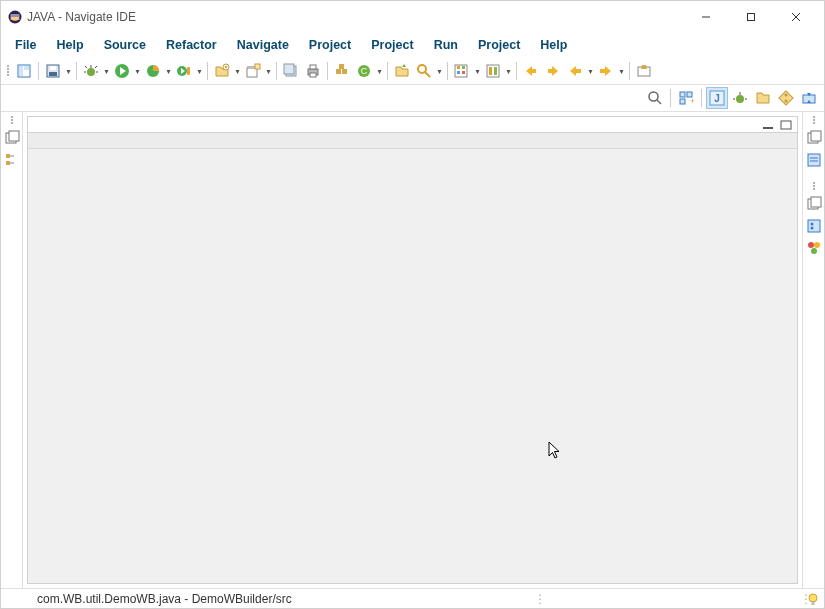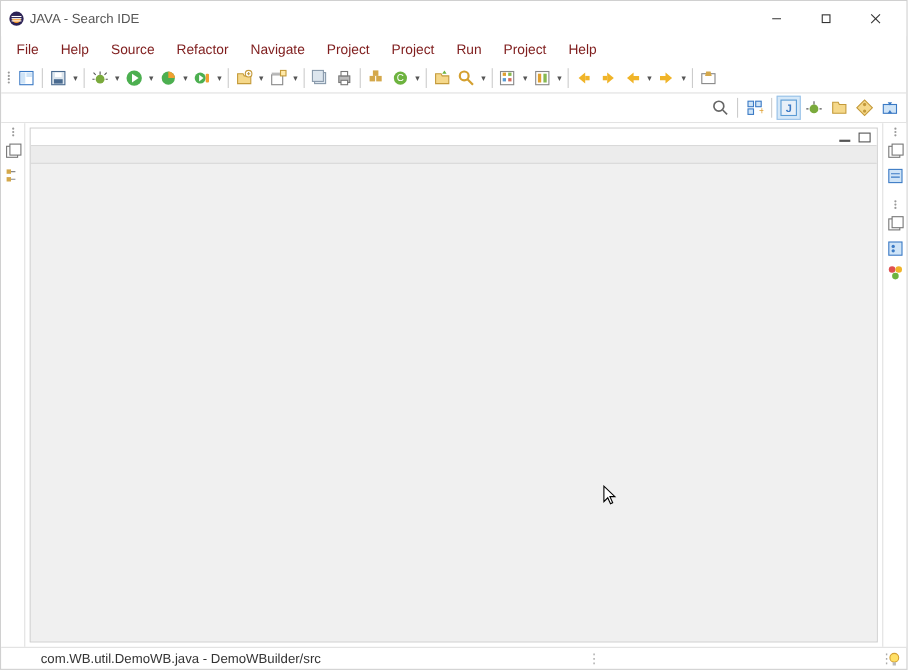--- a/index.html
+++ b/index.html
@@ -5,21 +5,21 @@
   * { box-sizing: border-box; margin: 0; padding: 0; font-family: "Segoe UI", Tahoma, sans-serif; }
   body { width: 825px; height: 609px; background: #fff; overflow: hidden; display: flex; flex-direction: column; border:1px solid #d0d0d0;}
   
   .titlebar { height: 32px; display: flex; align-items: center; padding: 0 6px; background:#fff;}
   .titlebar .title { font-size: 12px; color: #555; margin-left: 4px; flex: 1; }
   .win-controls { display: flex; }
   .win-btn { width: 45px; height: 28px; display: flex; align-items: center; justify-content: center; color:#555;}
   .win-btn svg { width:10px; height:10px; }
   .eclipse-icon { width:16px; height:16px; }
   
-  .menubar { height: 24px; display: flex; align-items: center; padding: 0 4px; font-size: 12.5px; color: #7f1d1d;}
+  .menubar { height: 24px; display: flex; align-items: center; padding: 0 4px; font-size: 12.5px; color: #0c4a6e; font-weight: bold;}
   .menubar .menu-item { padding: 2px 10px; cursor: default;}
   
   .toolbar { display:flex; align-items:center; padding:2px 2px; border-bottom:1px solid #e0e0e0; flex-wrap:wrap; gap:0px; min-height:28px;}
   .tool-btn { height:22px; min-width:22px; display:inline-flex; align-items:center; justify-content:center; padding:0 1px; margin:0 0px; position:relative; cursor:default;}
   .tool-drop { width:9px; display:inline-flex; align-items:center; justify-content:center; color:#555; font-size:8px; padding-top:2px;}
   .tool-sep { width:1px; height:18px; background:#ccc; margin:0 3px;}
   
   .persp-row { display:flex; align-items:center; justify-content:flex-end; padding:2px 4px 2px 0; gap:1px; border-bottom:1px solid #e0e0e0;}
   .persp-btn { height:22px; min-width:22px; display:inline-flex; align-items:center; justify-content:center; cursor:default;}
   .persp-btn.selected { border:1px solid #99c2e8; background:#d5e8f8; }
@@ -51,21 +51,21 @@
 <div class="titlebar">
   <span>
     <svg class="eclipse-icon" viewBox="0 0 16 16">
       <circle cx="8" cy="8" r="6.5" fill="#2c2255"></circle>
       <path d="M4 8a4 4 0 0 0 8 0H4z" fill="#f7941e"></path>
       <rect x="3.5" y="5.5" width="9" height="1" fill="#fff"></rect>
       <rect x="3.5" y="7.5" width="9" height="1" fill="#fff"></rect>
       <rect x="3.5" y="9.5" width="9" height="1" fill="#fff"></rect>
     </svg>
   </span>
-  <span class="title">JAVA - Search IDE</span>
+  <span class="title">JAVA - Navigate IDE</span>
   <div class="win-controls">
     <div class="win-btn">
         <svg viewBox="0 0 10 10">
           <line x1="1" y1="5" x2="9" y2="5" stroke="#333" stroke-width="1"></line>
         </svg>
       </div>
     <div class="win-btn">
         <svg viewBox="0 0 10 10">
           <rect x="1.5" y="1.5" width="7" height="7" fill="none" stroke="#333" stroke-width="1"></rect>
         </svg>

